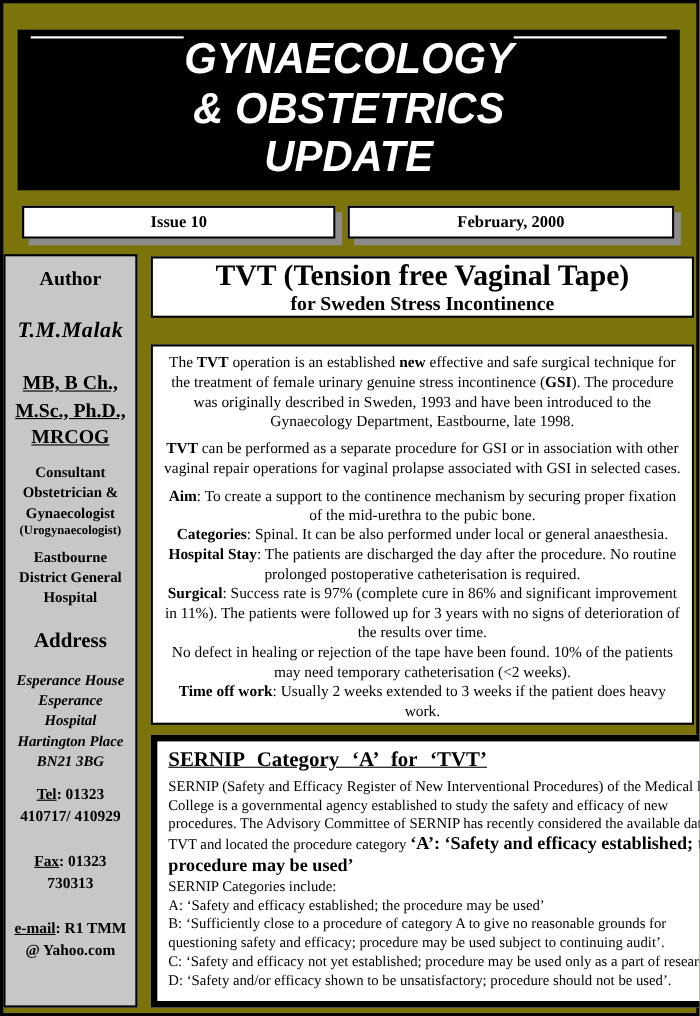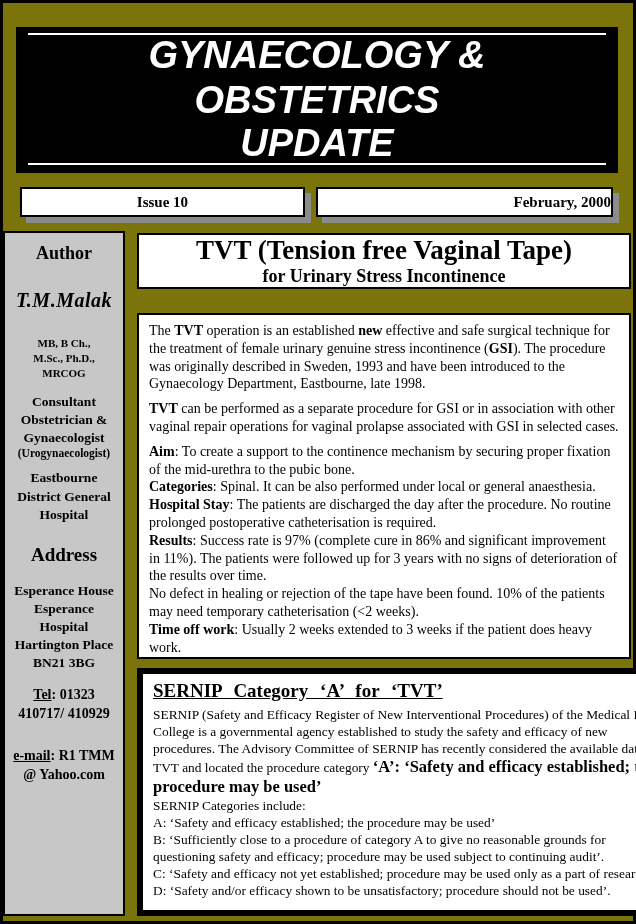--- a/index.html
+++ b/index.html
@@ -13,76 +13,76 @@
     margin:0; width:636px; height:924px; position:relative; overflow:hidden;
     background:var(--page-bg);
     font-family:"Liberation Serif","DejaVu Serif",serif; color:var(--ink);
   }
   .frame{position:absolute; inset:0; border:3px solid var(--ink);}
 
   
   .masthead{
     position:absolute; left:13px; top:24px; right:15px; height:146px;
     background:var(--masthead-bg); color:var(--masthead-text);
-    display:flex; flex-direction:column; justify-content:space-between;
+    display:flex; flex-direction:row; justify-content:space-between;
     padding:6px 12px 8px;
   }
   .rule{height:2px; background:var(--masthead-text); width:100%;}
   .masthead-title{
     flex:1; display:flex; flex-direction:column; justify-content:center; align-items:center;
     font-family:"Liberation Sans","DejaVu Sans",sans-serif;
     font-weight:bold; font-style:italic; font-size:38px; line-height:1.12;
     letter-spacing:0px; text-align:center; transform:scaleY(1.04);
   }
 
   
   .issue-row{position:absolute; top:184px; left:17px; right:20px; height:30px; display:flex; gap:11px;}
   .issue-box{
     background:var(--paper); border:2px solid var(--ink);
     box-shadow:6px 6px 0 var(--shadow);
     display:flex; align-items:center; justify-content:center;
     font-weight:bold; font-size:15px;
   }
-  .issue-box.left{width:285px;} .issue-box.right{flex:1;justify-content:flex-end;}
+  .issue-box.left{width:285px;} .issue-box.right{flex:1;}
 
   
   .sidebar{
     position:absolute; left:0; top:228px; width:122px; height:685px;
     background:var(--sidebar-bg); border:2px solid var(--ink);
     text-align:center; font-weight:bold; overflow:hidden; padding:0 2px;
   }
   .sb-block{white-space:pre-line; line-height:1.35;}
   .sb-author-heading{font-size:18px; margin-top:8px;}
   .sb-author-name{font-size:20px; font-style:italic; margin-top:22px; letter-spacing:0.5px;}
-  .sb-quals{font-size:11px; margin-top:22px;}
+  .sb-quals{font-size:18px; margin-top:22px;text-decoration:underline;}
   .sb-role{font-size:13.5px; margin-top:12px;}
   .sb-role-sub{font-size:11.5px; line-height:1.2;}
   .sb-hospital{font-size:13.5px; margin-top:8px;}
   .sb-address-heading{font-size:19px; margin-top:18px;}
-  .sb-address{font-size:13.5px; margin-top:14px;}
+  .sb-address{font-size:13.5px; margin-top:14px;font-style:italic;}
   .sb-contact{font-size:14px; margin-top:12px; white-space:pre-line; line-height:1.4;}
   .sb-contact.fax{margin-top:22px;}
   .sb-contact.email{margin-top:22px;}
   .u{text-decoration:underline;}
 
   
   .title-box{
     position:absolute; left:134px; top:230px; width:494px; height:56px;
     background:var(--paper); border:2px solid var(--ink);
     display:flex; flex-direction:column; align-items:center; justify-content:center;
     text-align:center;
   }
   .article-title{font-size:27px; font-weight:bold; line-height:1.15;}
   .article-subtitle{font-size:18px; font-weight:bold; line-height:1.15;}
 
   .article-box{
     position:absolute; left:134px; top:310px; width:494px; height:346px;
     background:var(--paper); border:2px solid var(--ink);
     padding:7px 10px 6px; font-size:14px; line-height:17.8px; overflow:hidden;
-    text-align:left;
+    text-align:center;
   }
   .para{margin:0 0 7px 0;}
   .facts{margin:0 0 7px 0;}
   b{font-weight:bold;}
 
   .sernip-box{
     position:absolute; left:134px; top:665px; width:548px; height:248px;
     background:var(--paper); border:6px solid var(--ink);
     padding:5px 10px; font-size:13.4px; line-height:17px; overflow:hidden;
   }
@@ -129,39 +129,41 @@
 District General
 Hospital</div>
     <div class="sb-block sb-address-heading">Address</div>
     <div class="sb-block sb-address">Esperance House
 Esperance
 Hospital
 Hartington Place
 BN21 3BG</div>
     <div class="sb-contact tel"><span class="u">Tel</span><span>: 01323
 410717/ 410929</span></div>
+    <div class="sb-contact fax"><span class="u">Fax</span><span>: 01323
+730313</span></div>
     <div class="sb-contact email"><span class="u">e-mail</span><span>: R1 TMM
 @ Yahoo.com</span></div>
   </aside>
 
   <section class="title-box">
     <div class="article-title">TVT (Tension free Vaginal Tape)</div>
-    <div class="article-subtitle">for Urinary Stress Incontinence</div>
+    <div class="article-subtitle">for Sweden Stress Incontinence</div>
   </section>
 
   <section class="article-box">
     <p class="para"><span>The </span><b>TVT</b><span> operation is an established </span><b>new</b><span> effective and safe surgical technique for the treatment of female urinary genuine stress incontinence (</span><b>GSI</b><span>). The procedure was originally described in Sweden, 1993 and have been introduced to the Gynaecology Department, Eastbourne, late 1998.</span></p>
 
     <p class="para"><b>TVT</b><span> can be performed as a separate procedure for GSI or in association with other vaginal repair operations for vaginal prolapse associated with GSI in selected cases.</span></p>
 
     <div class="facts">
       <div><b>Aim</b><span>: To create a support to the continence mechanism by securing proper fixation of the mid-urethra to the pubic bone.</span></div>
       <div><b>Categories</b><span>: Spinal. It can be also performed under local or general anaesthesia.</span></div>
       <div><b>Hospital Stay</b><span>: The patients are discharged the day after the procedure. No routine prolonged postoperative catheterisation  is required.</span></div>
-      <div><b>Results</b><span>: Success rate is 97% (complete cure in 86% and significant improvement in 11%). The patients were followed up for 3 years with no signs of deterioration of the results over time.</span></div>
+      <div><b>Surgical</b><span>: Success rate is 97% (complete cure in 86% and significant improvement in 11%). The patients were followed up for 3 years with no signs of deterioration of the results over time.</span></div>
       <div><span>No defect in healing or rejection of the tape have been found. 10% of the patients may need temporary catheterisation (&lt;2 weeks).</span></div>
       <div><b>Time off work</b><span>: Usually 2 weeks extended to 3 weeks if the patient does heavy work.</span></div>
     </div>
 
   </section>
 
   <section class="sernip-box">
     <div class="sernip-heading">SERNIP Category ‘A’ for ‘TVT’</div>
     <div><span>SERNIP (Safety and Efficacy Register of New Interventional Procedures) of the Medical Royal College is a governmental agency established to study the safety and efficacy of new procedures. The Advisory Committee of SERNIP has recently considered the available data on TVT and located the procedure category </span><span class="cat-a-big">‘A’: ‘Safety and efficacy established; the procedure may be used’</span></div>
     <div>SERNIP Categories include:</div>

